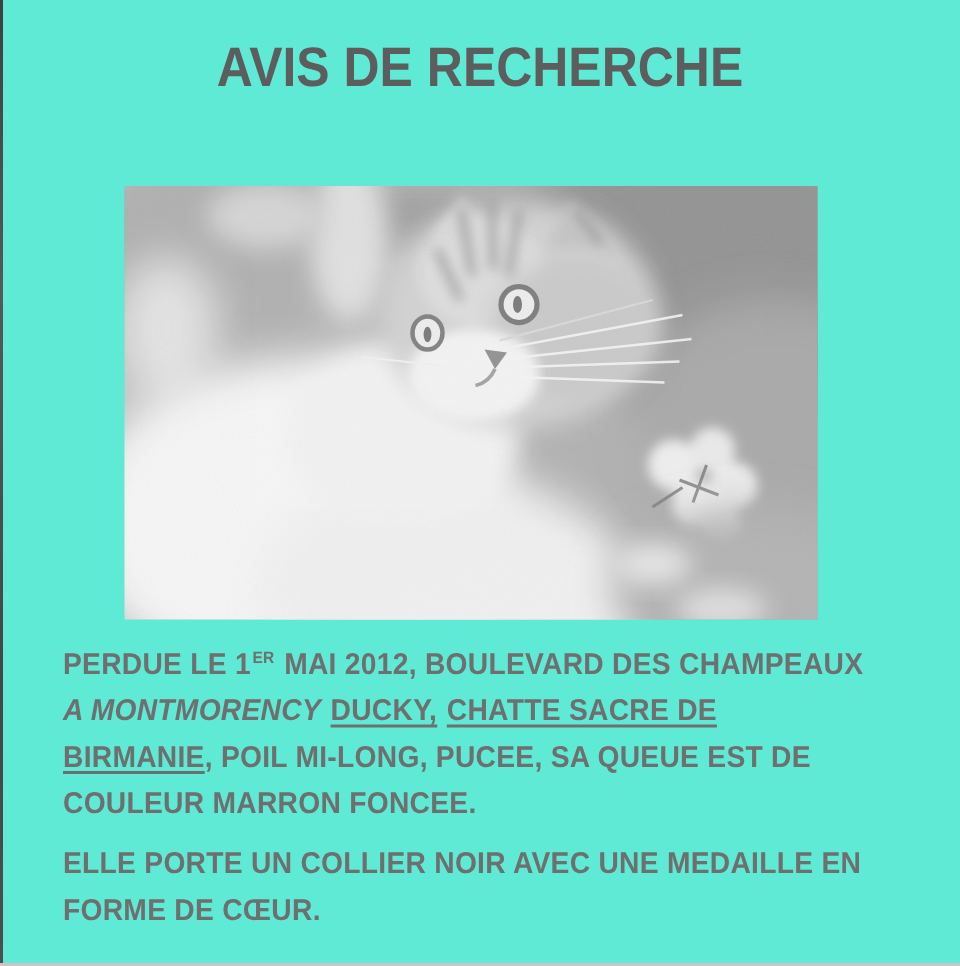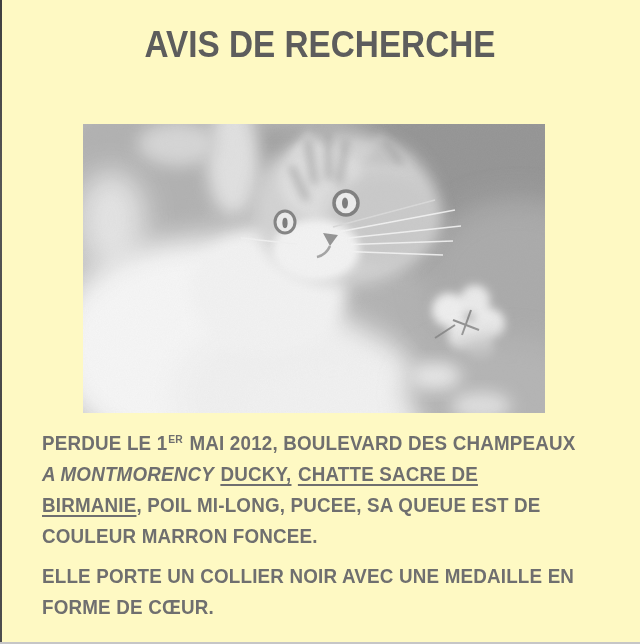--- a/index.html
+++ b/index.html
@@ -1,19 +1,19 @@
 <!DOCTYPE html>
 <html><head>
 <meta charset="utf-8">
 <style>
   html,body{margin:0;padding:0;}
   .page{
     position:relative;
     width:640px;height:644px;
-    background:#fef9c3;
+    background:#5eead4;
     overflow:hidden;
     font-family:"Liberation Sans",sans-serif;
   }
   .scan-edge-left{
     position:absolute;left:0;top:0;width:2px;height:644px;
     background:linear-gradient(#3f3f3f,#575757 30%,#454545 70%,#4e4e4e);
   }
   .scan-edge-bottom{
     position:absolute;left:0;bottom:0;width:640px;height:2px;
     background:#c6c6c6;

